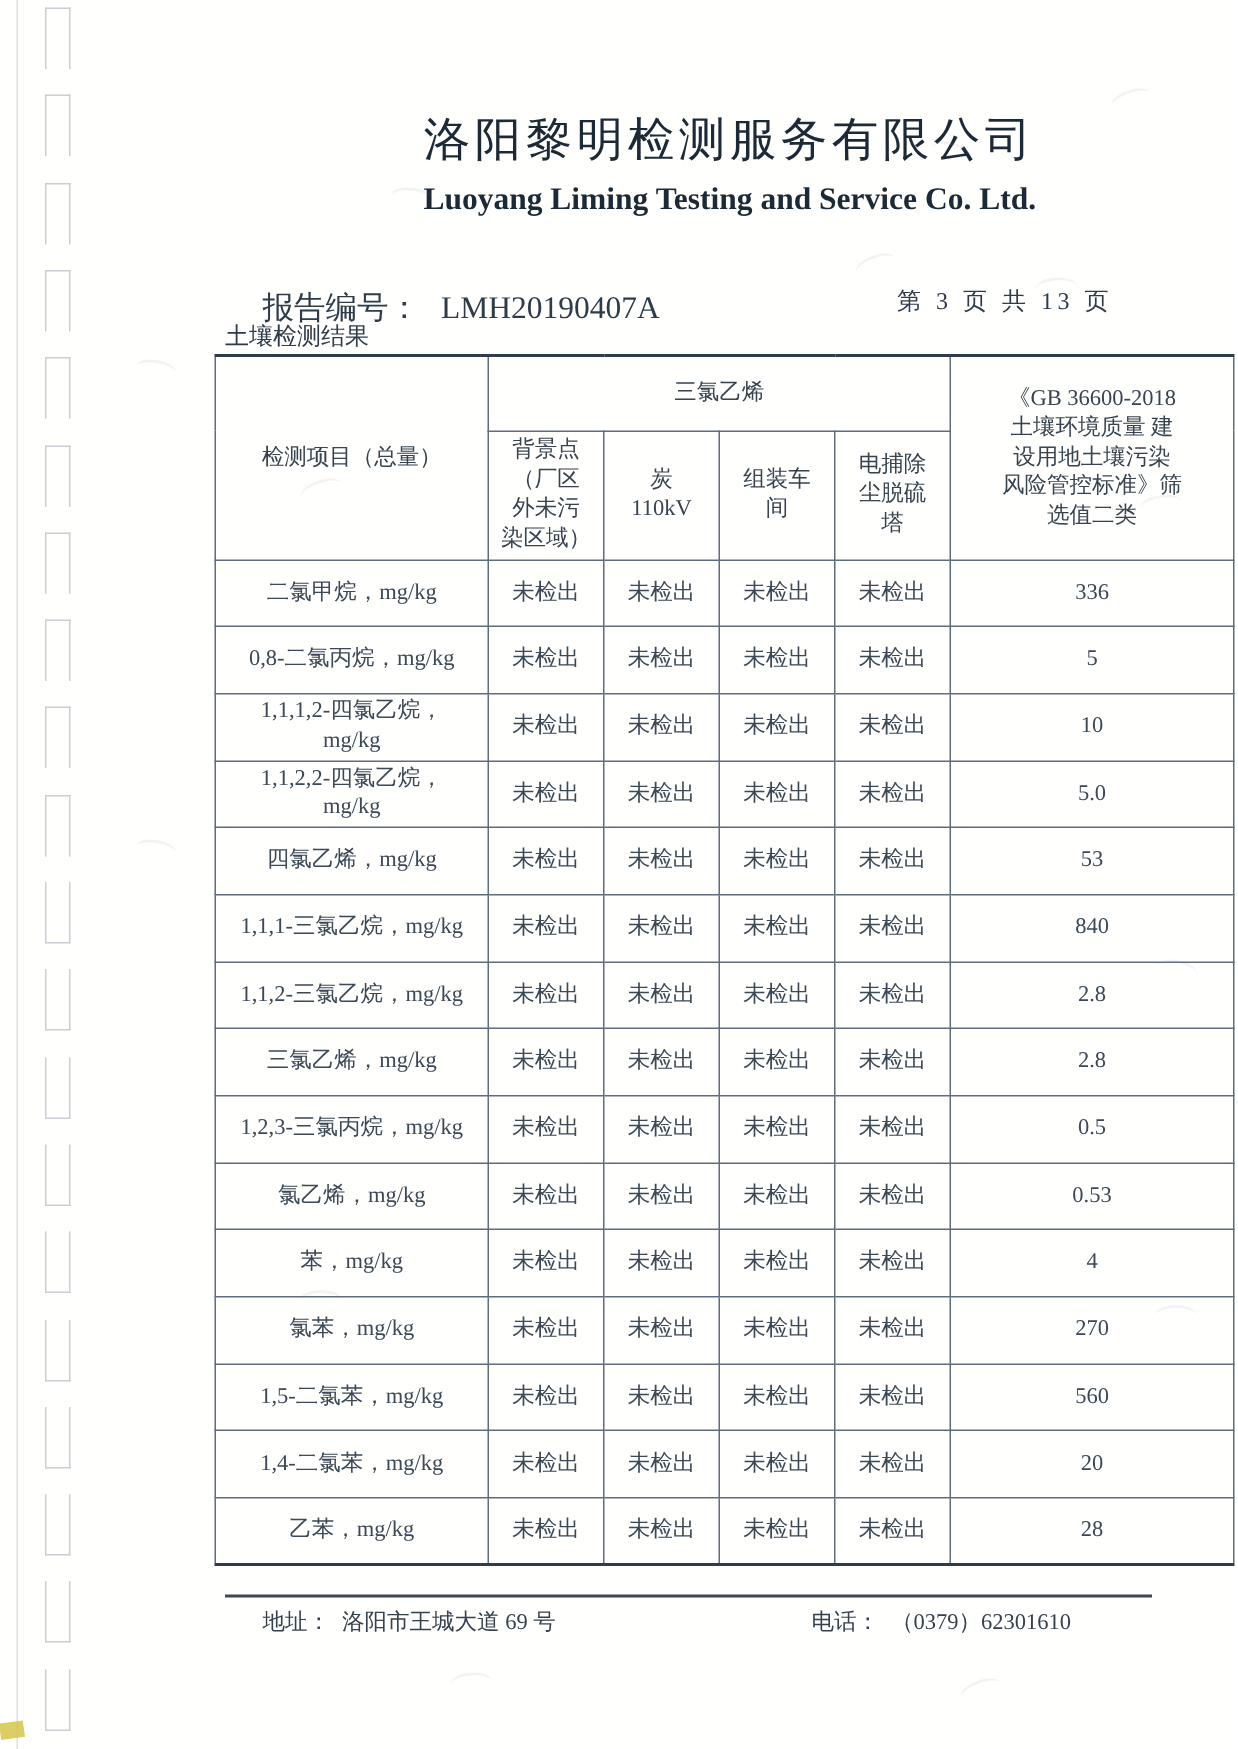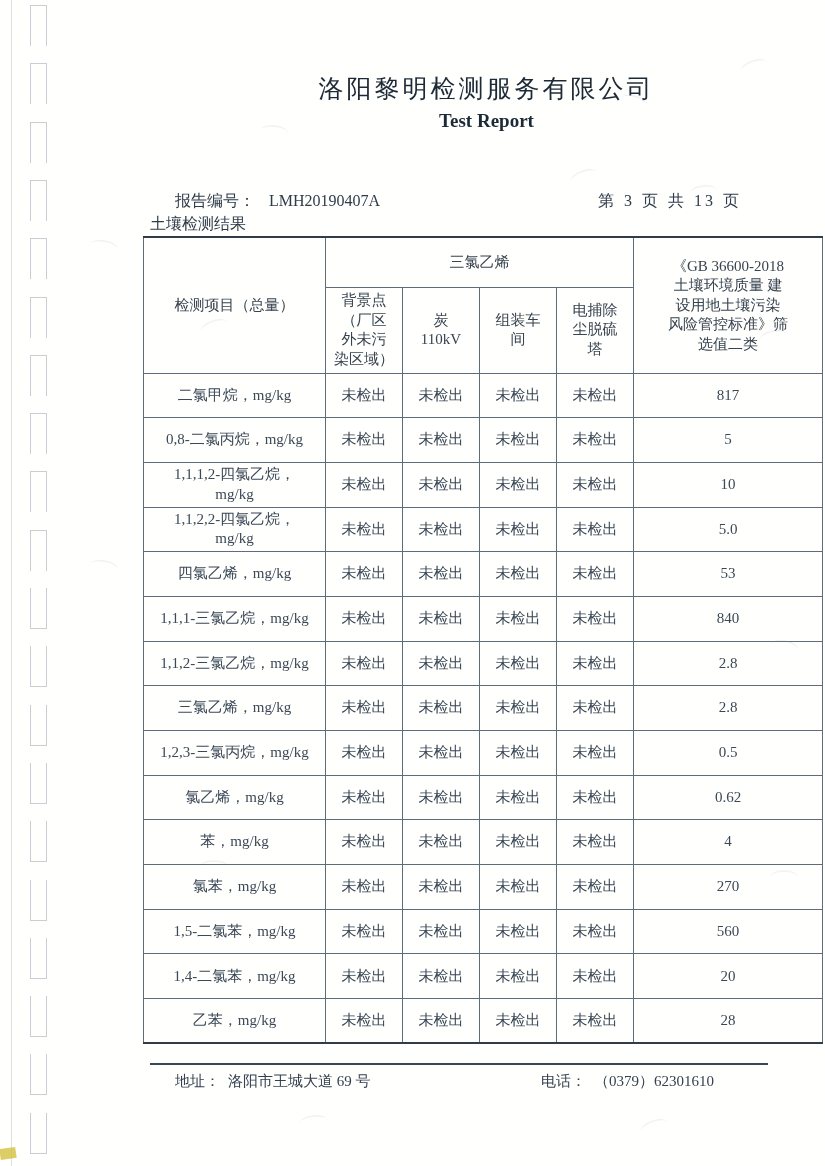--- a/index.html
+++ b/index.html
@@ -18,27 +18,27 @@
   .bind-mark{position:absolute;left:30px;width:15px;height:40px;border:1.5px solid #b7bdc7;opacity:.75;}
   .bind-mark.open-bottom{border-bottom:none;}
   .bind-mark.open-top{border-top:none;}
   .smudge{position:absolute;left:0;top:1148px;width:16px;height:11px;background:#d3c13e;opacity:.8;transform:rotate(-8deg);}
 
   
   .wm{position:absolute;width:28px;height:12px;border-top:2.5px solid #8a93a0;border-radius:50%;opacity:.10;}
 
   
   .header{position:absolute;left:150px;right:2px;top:72px;text-align:center;color:#1c2936;}
-  .company-cn{font-size:25px;letter-spacing:3px;font-weight:500;}
+  .company-cn{font-size:31px;letter-spacing:3px;font-weight:500;}
   .company-en{font-size:21px;font-weight:bold;margin-top:6px;}
   .title-cn{font-size:27px;letter-spacing:8px;font-weight:500;margin-top:8px;}
   .title-en{font-size:19px;font-weight:bold;margin-top:5px;}
 
   
-  .meta-left{position:absolute;left:175px;top:191px;font-size:16px;color:#2e3b49;}
+  .meta-left{position:absolute;left:175px;top:191px;font-size:21px;color:#2e3b49;}
   .meta-left .val{margin-left:14px;}
   .page-info{position:absolute;left:598px;top:191px;font-size:16px;letter-spacing:3px;color:#2e3b49;}
   .section-title{position:absolute;left:150px;top:214px;font-size:16px;color:#2e3b49;}
 
   
   table.results{
     position:absolute;left:143px;top:236px;width:679px;
     border-collapse:collapse;table-layout:fixed;
     font-size:15px;color:#3b4856;
     border-top:2.5px solid #303c49;border-bottom:2.5px solid #303c49;
@@ -88,21 +88,21 @@
       <div class="bind-mark open-top" style="top: 879.5px;"></div>
       <div class="bind-mark open-top" style="top: 937.8px;"></div>
       <div class="bind-mark open-top" style="top: 996.1px;"></div>
       <div class="bind-mark open-top" style="top: 1054.4px;"></div>
       <div class="bind-mark open-top" style="top: 1112.7px;"></div>
     </div>
   <div class="smudge"></div>
 
   <div class="header">
     <div class="company-cn">洛阳黎明检测服务有限公司</div>
-    <div class="title-en">Test Report</div>
+    <div class="company-en">Luoyang Liming Testing and Service Co. Ltd.</div>
   </div>
 
   <div class="meta-left">
     <span class="lbl">报告编号：</span><span class="val">LMH20190407A</span>
   </div>
   <div class="page-info">第 3 页 共 13 页</div>
   <div class="section-title">土壤检测结果</div>
 
   <table class="results">
     <colgroup>
@@ -137,21 +137,21 @@
 塔</th>
       </tr>
     </thead>
     <tbody class="body-rows">
     <tr>
       <td class="item">二氯甲烷，mg/kg</td>
       <td class="val">未检出</td>
       <td class="val">未检出</td>
       <td class="val">未检出</td>
       <td class="val">未检出</td>
-      <td class="limit">817</td>
+      <td class="limit">336</td>
     </tr>
 
     <tr>
       <td class="item">0,8-二氯丙烷，mg/kg</td>
       <td class="val">未检出</td>
       <td class="val">未检出</td>
       <td class="val">未检出</td>
       <td class="val">未检出</td>
       <td class="limit">5</td>
     </tr>
@@ -220,21 +220,21 @@
       <td class="val">未检出</td>
       <td class="limit">0.5</td>
     </tr>
 
     <tr>
       <td class="item">氯乙烯，mg/kg</td>
       <td class="val">未检出</td>
       <td class="val">未检出</td>
       <td class="val">未检出</td>
       <td class="val">未检出</td>
-      <td class="limit">0.62</td>
+      <td class="limit">0.53</td>
     </tr>
 
     <tr>
       <td class="item">苯，mg/kg</td>
       <td class="val">未检出</td>
       <td class="val">未检出</td>
       <td class="val">未检出</td>
       <td class="val">未检出</td>
       <td class="limit">4</td>
     </tr>

